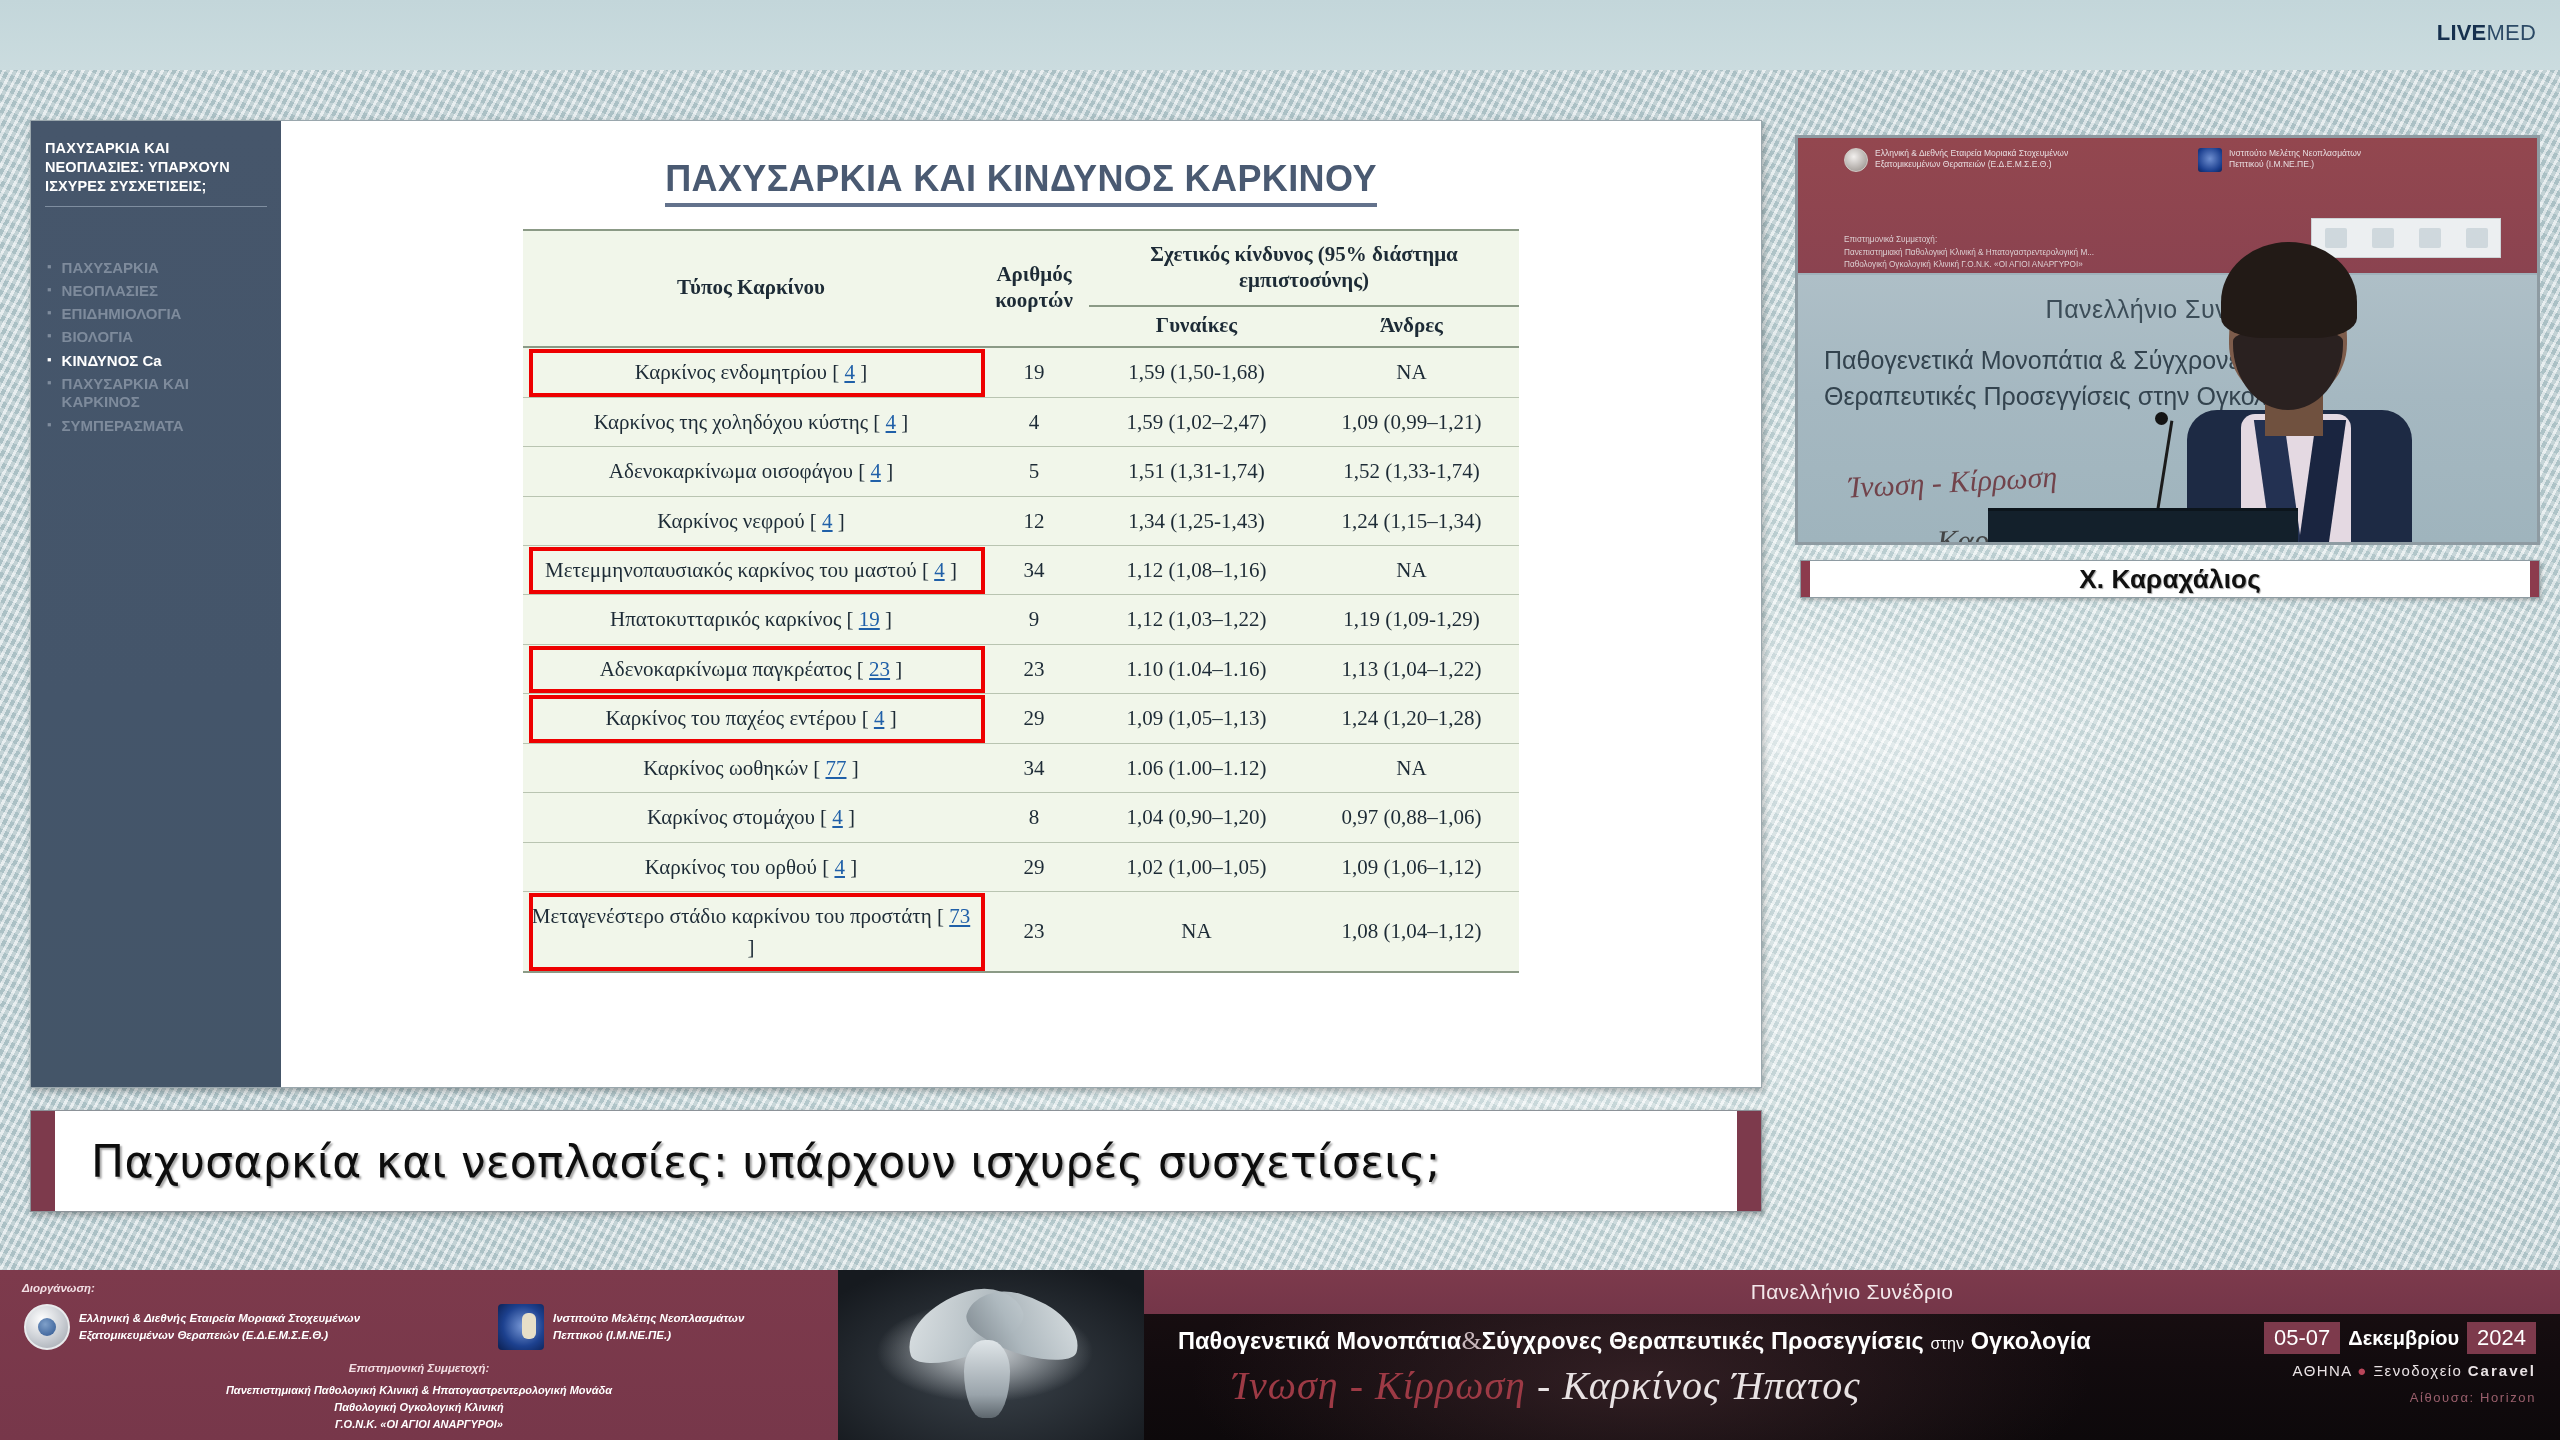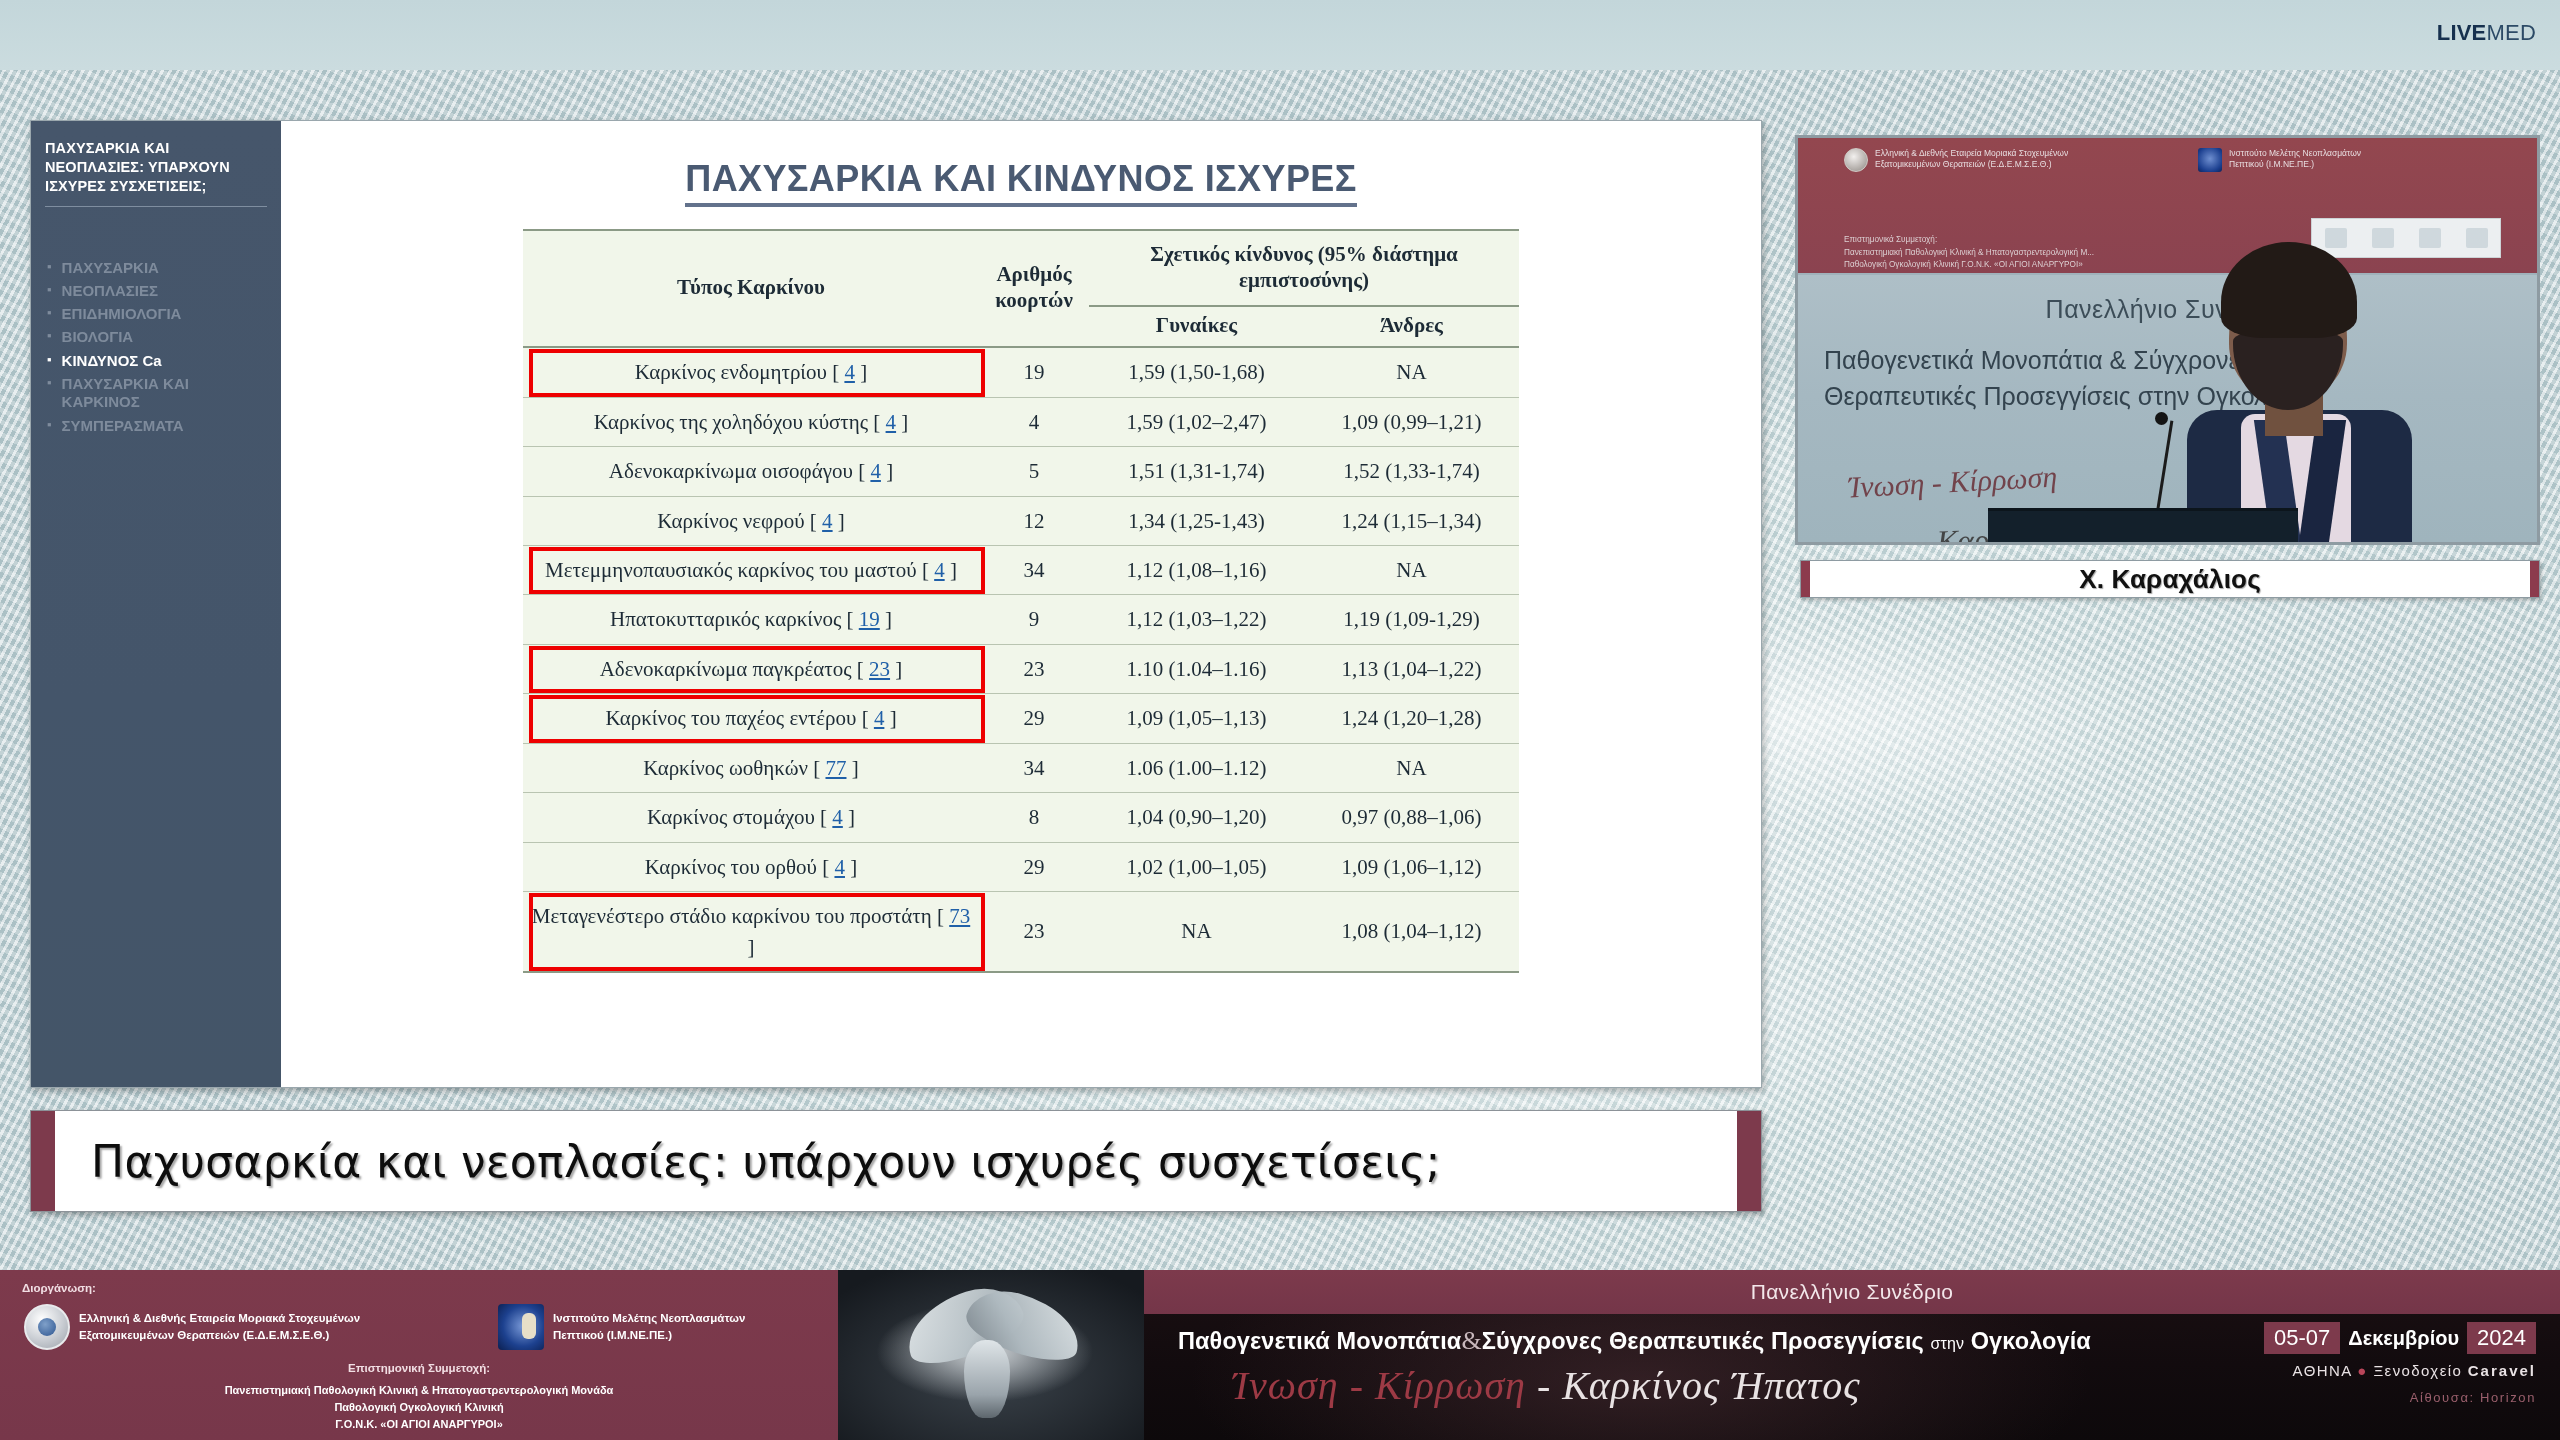--- a/index.html
+++ b/index.html
@@ -184,21 +184,21 @@
   #titlebar .edgeR { position:absolute; right:0; top:0; bottom:0; width:24px; background:#7d3a4c; }
   #titlebar .txt {
     padding-left:60px; font-size:44px; color:#0d0d0d; letter-spacing:0.3px;
     text-shadow:2px 2px 2px rgba(0,0,0,0.35);
     font-family:"DejaVu Sans", sans-serif;
   }
 
   
   #footer { position:absolute; left:0; bottom:0; width:2560px; height:170px; }
   #f-left { position:absolute; left:0; top:0; width:838px; height:170px;
-     background:linear-gradient(180deg,#7d3a4c 0%,#77374a 100%); color:#ffffff; }
+     background:linear-gradient(180deg,#7d3a4c 0%,#77374a 100%); color:#ffffff;font-style:italic; }
   #f-left .org { position:absolute; left:22px; top:12px; font-size:11.5px; font-weight:bold;
      color:#f2dfe4; }
   .f-logo-row { position:absolute; display:flex; align-items:center; gap:9px; }
   .f-row1 { left:24px; top:34px; }
   .f-row2 { left:498px; top:34px; }
   .f-circ { width:46px; height:46px; border-radius:50%; flex:none;
      background:radial-gradient(circle at 38% 32%, #ffffff, #c8ccd2 55%, #9aa0a8 100%);
      border:2px solid #e8eaec; position:relative; }
   .f-circ::after{ content:""; position:absolute; left:50%; top:50%; width:18px; height:18px;
      margin:-9px 0 0 -9px; border-radius:50%;
@@ -304,21 +304,21 @@
         </li>
         <li>
           <span class="bul">▪</span>
           <span>ΣΥΜΠΕΡΑΣΜΑΤΑ</span>
         </li>
       </ul>
   </div>
 
   <div id="slide-body">
     <div id="slide-title">
-      <span class="u">ΠΑΧΥΣΑΡΚΙΑ ΚΑΙ ΚΙΝΔΥΝΟΣ ΙΣΧΥΡΕΣ</span>
+      <span class="u">ΠΑΧΥΣΑΡΚΙΑ ΚΑΙ ΚΙΝΔΥΝΟΣ ΚΑΡΚΙΝΟΥ</span>
     </div>
 
     <div id="tbl-wrap">
       <table class="tbl">
         <thead>
           <tr class="thead-main">
             <th rowspan="2">Τύπος Καρκίνου</th>
             <th rowspan="2" class="col-n">Αριθμός κοορτών</th>
             <th colspan="2">Σχετικός κίνδυνος (95% διάστημα εμπιστοσύνης)</th>
           </tr>

